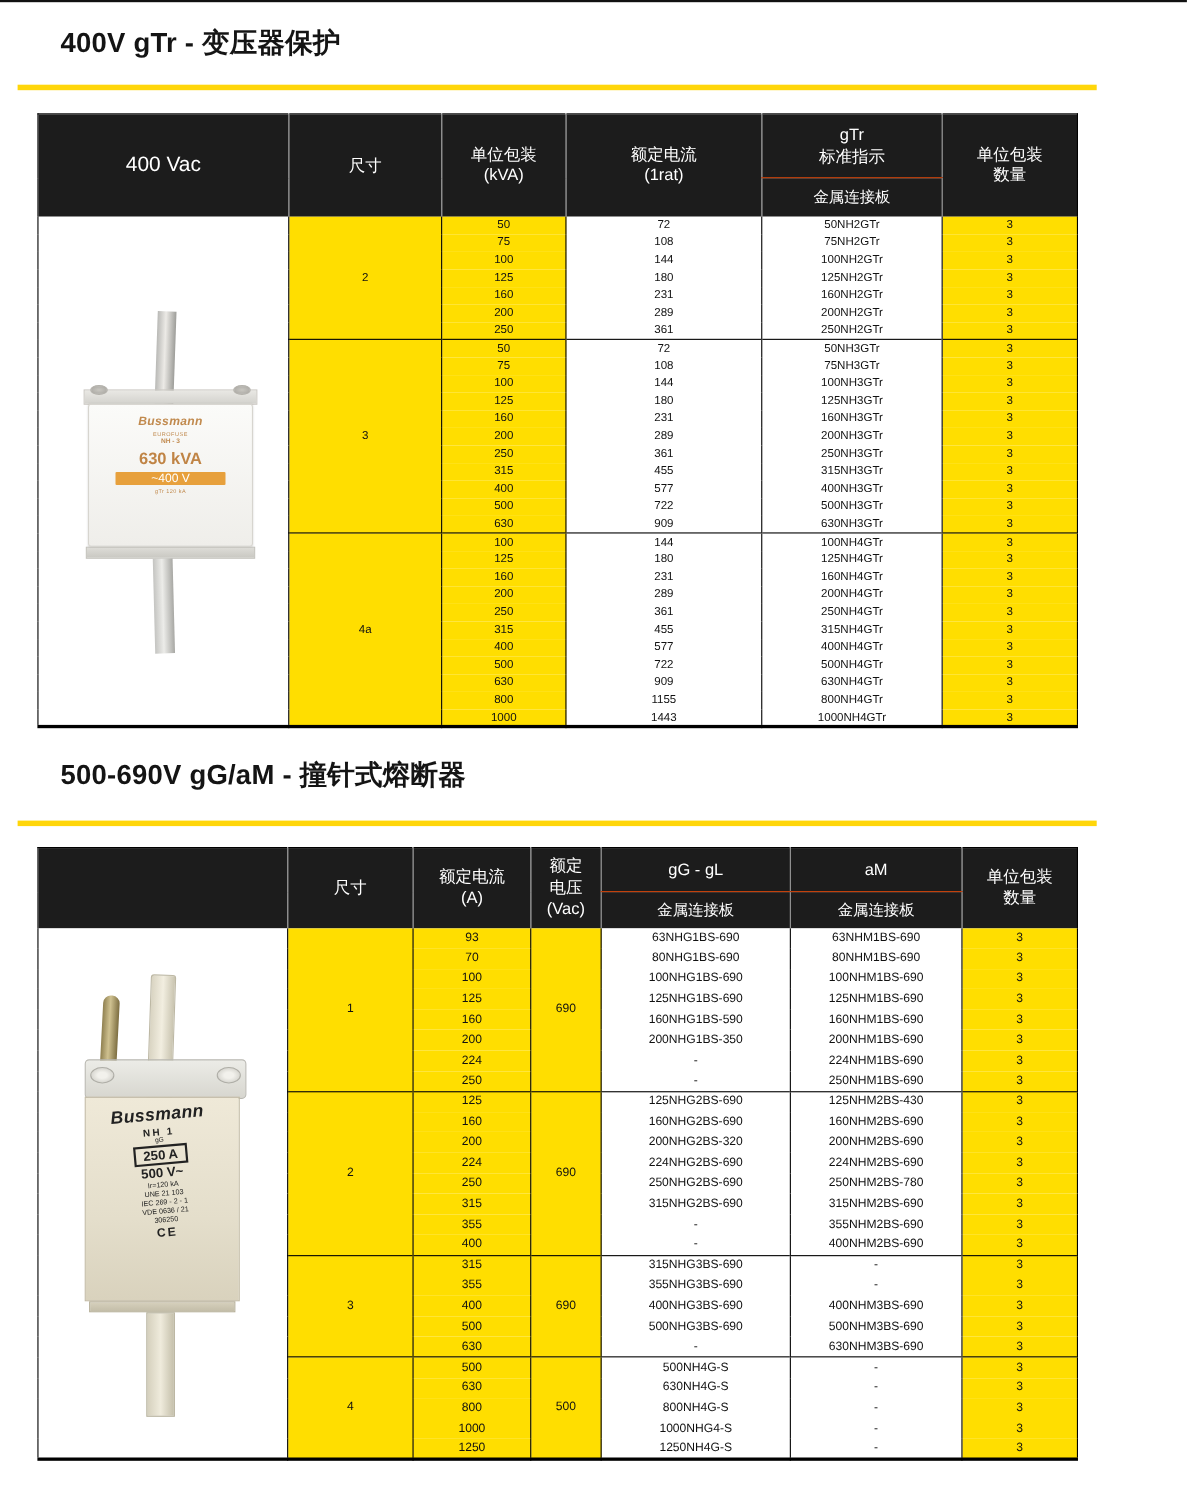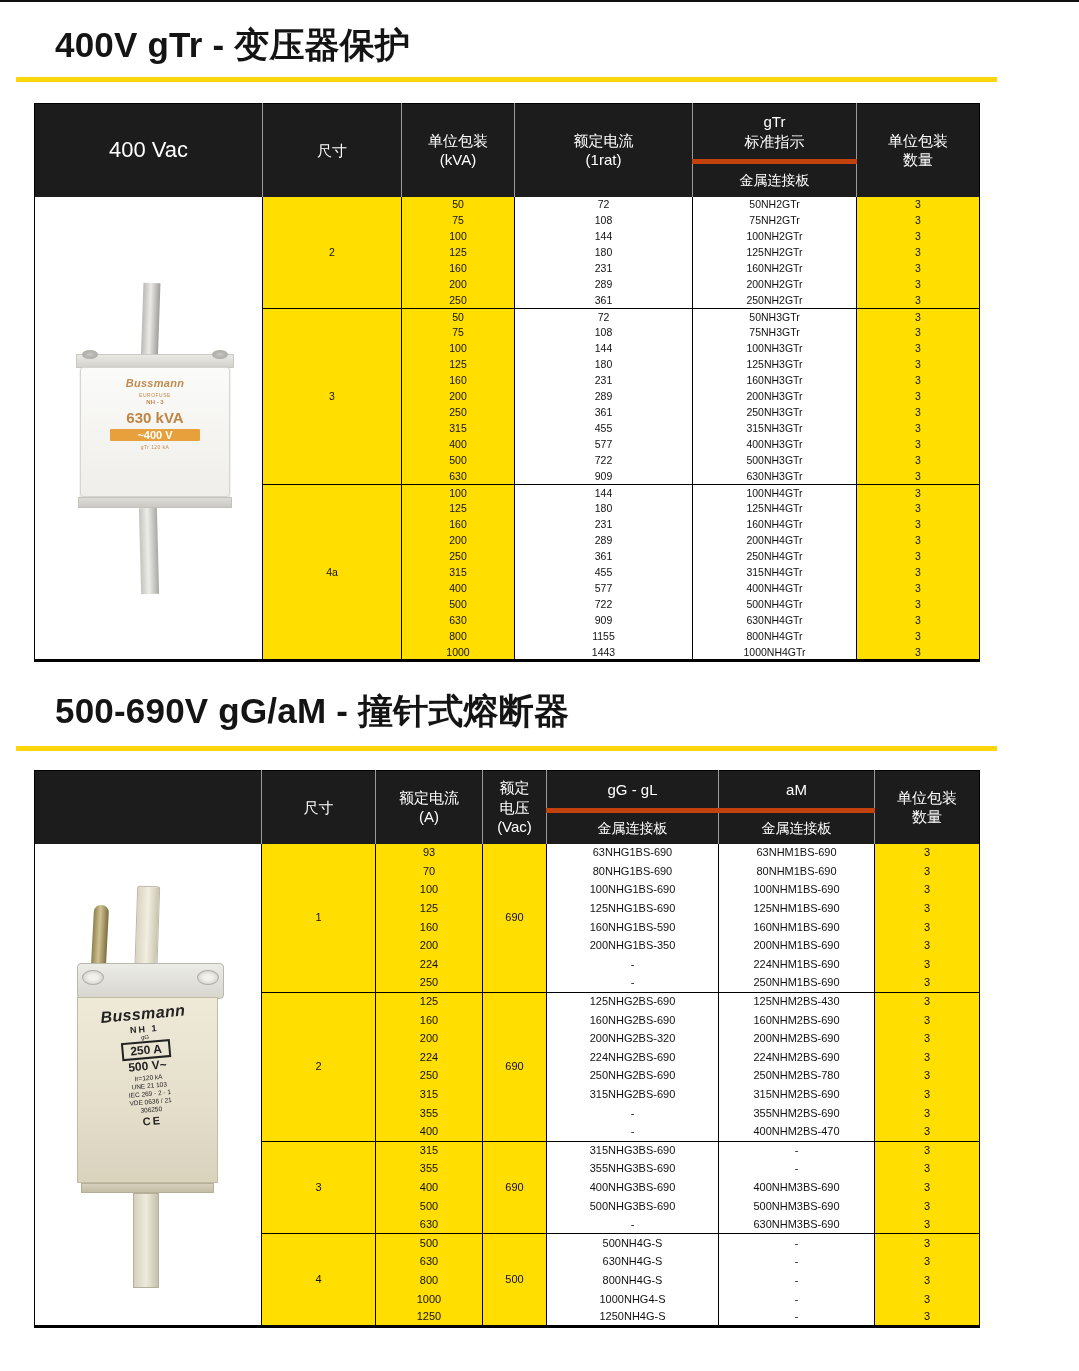--- a/index.html
+++ b/index.html
@@ -1,36 +1,36 @@
 <!DOCTYPE html>
 <html><head>
 <meta charset="utf-8">
 <style>
   *{box-sizing:border-box;margin:0;padding:0}
   html,body{margin:0;padding:0}
   body{width:1079px;height:1371px;position:relative;background:#fff;overflow:hidden;
        font-family:"Liberation Sans","DejaVu Sans",sans-serif;color:#1a1a1a}
   .topline{position:absolute;top:0;left:0;width:1079px;height:2px;background:#111}
-  .title{position:absolute;left:55px;font-size:35px;font-weight:600;letter-spacing:.2px;color:#141414;white-space:nowrap}
+  .title{position:absolute;left:55px;font-size:25px;font-weight:600;letter-spacing:.2px;color:#141414;white-space:nowrap}
   #title1{top:22px}
   #title2{top:688px}
   .rule{position:absolute;left:16px;width:981px;height:5px;background:#ffd60a}
   #rule1{top:77px}
   #rule2{top:746px}
   .twrap{position:absolute;left:34px;width:946px}
   #t1wrap{top:103px}
   #t2wrap{top:770px}
 
   table{border-collapse:collapse;table-layout:fixed;width:945px;
         border:1px solid #000;border-bottom:3px solid #000}
   thead th{background:#1c1c1c;color:#fff;font-weight:400;text-align:center;vertical-align:middle;
            white-space:pre-line;font-size:15px;line-height:1.3;border-left:1px solid #9b9b9b}
   thead tr:first-child th:first-child{border-left:none}
-  th.vac{font-size:22px}
-  th.subtop{border-bottom:5px solid #c2410c}
+  th.vac{font-size:19px}
+  th.subtop{border-bottom:1px solid #c2410c}
   th.subbot{font-size:14px}
   #t1 thead tr:nth-child(1){height:58px}
   #t1 thead tr:nth-child(2){height:35px}
   #t2 thead tr:nth-child(1){height:40px}
   #t2 thead tr:nth-child(2){height:33px}
 
   tbody td{text-align:center;vertical-align:middle;border-right:1px solid #000;color:#111;line-height:1}
   #t1 tbody td{height:16px;font-size:10.5px}
   #t2 tbody td{height:18.6px;font-size:11px}
   td.y{background:#ffde00}
@@ -48,21 +48,21 @@
   .f1-screw1,.f1-screw2{position:absolute;top:100px;width:16px;height:9px;border-radius:50%;
      background:radial-gradient(#c8c6c0,#a7a5a0);border:1px solid #b3b1ab}
   .f1-screw1{left:48px}.f1-screw2{left:178px}
   .f1-body{position:absolute;left:46px;top:117px;width:150px;height:130px;
      background:linear-gradient(180deg,#fbfbf9,#efeeea);border:1px solid #d7d5cf;border-radius:3px;
      box-shadow:0 1px 2px rgba(0,0,0,.18);text-align:center;color:#c18a4e}
   .f1-brand{margin-top:9px;font-weight:700;font-style:italic;font-size:11px;letter-spacing:.3px}
   .f1-series{font-size:5px;margin-top:3px;letter-spacing:.5px}
   .f1-model{font-size:6px;font-weight:700;margin-top:1px}
   .f1-kva{font-size:15px;font-weight:700;margin-top:4px;color:#c08445}
-  .f1-volt{margin:3px auto 0;width:90px;background:#e7a03c;color:#fff;font-weight:700;font-size:11px;border-radius:1px}
+  .f1-volt{margin:3px auto 0;width:100px;background:#e7a03c;color:#fff;font-weight:400;font-size:11px;border-radius:1px}
   .f1-brk{font-size:5px;margin-top:3px;letter-spacing:.4px}
   .f1-foot{position:absolute;left:44px;top:247px;width:154px;height:11px;
      background:linear-gradient(180deg,#dddcd7,#c9c8c2);border:1px solid #c4c2bc}
   .f1-blade-bot{position:absolute;left:106px;top:258px;width:18px;height:86px;
      background:linear-gradient(90deg,#c4c4c1,#ecece9 45%,#a8a8a4);transform:rotate(-1.5deg)}
 
   
   .fuse2{position:absolute;left:0;top:100px;width:228px;height:420px;z-index:2}
   .f2-pin{position:absolute;left:58px;top:35px;width:15px;height:82px;border-radius:7px 7px 2px 2px;
      background:linear-gradient(90deg,#8f8050,#cfc190 45%,#7c6d40);transform:rotate(3deg)}
@@ -448,21 +448,21 @@
         </tr>
         <tr>
           <td class="y">355</td>
           <td class="w">-</td>
           <td class="w">355NHM2BS-690</td>
           <td class="y">3</td>
         </tr>
         <tr>
           <td class="y">400</td>
           <td class="w">-</td>
-          <td class="w">400NHM2BS-470</td>
+          <td class="w">400NHM2BS-690</td>
           <td class="y">3</td>
         </tr>
         <tr class="gs">
           <td class="y size" rowspan="5">3</td>
           <td class="y">315</td>
           <td class="y" rowspan="5">690</td>
           <td class="w">315NHG3BS-690</td>
           <td class="w">-</td>
           <td class="y">3</td>
         </tr>

